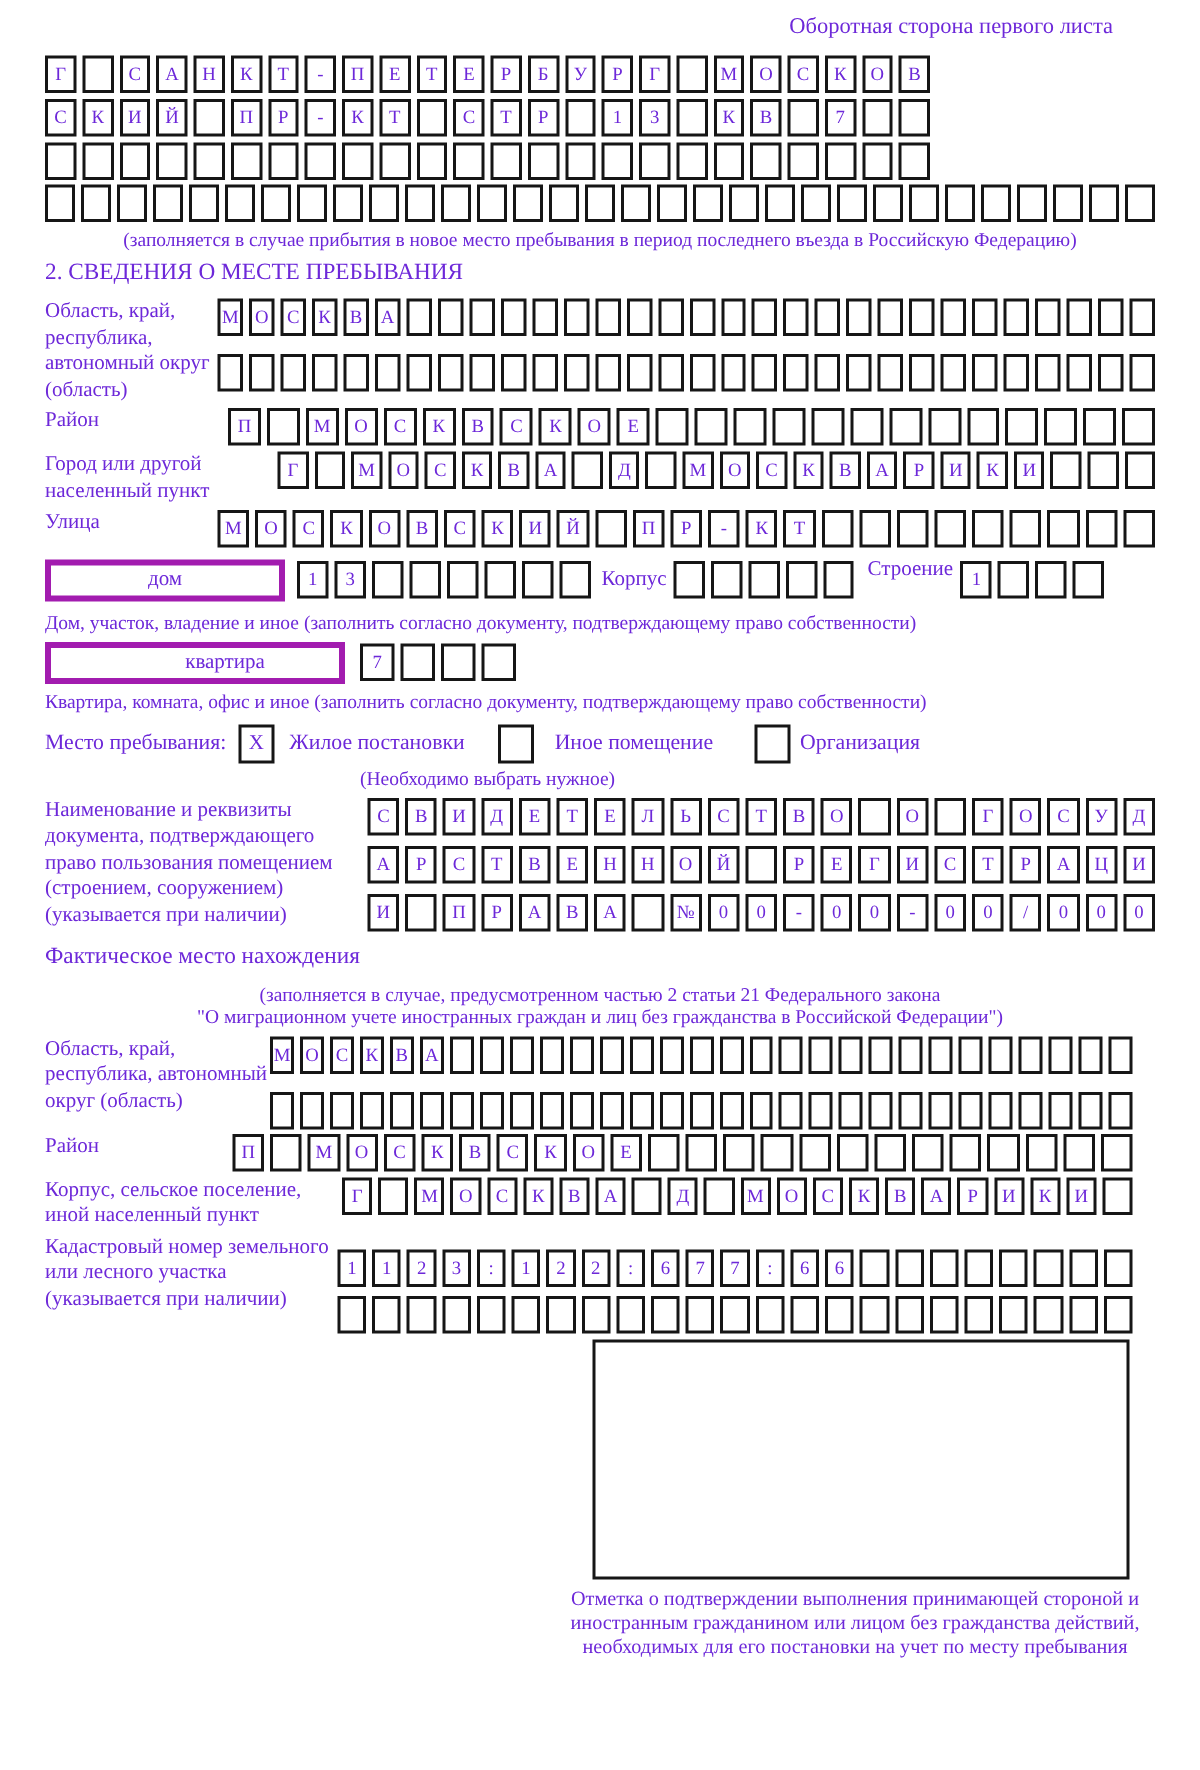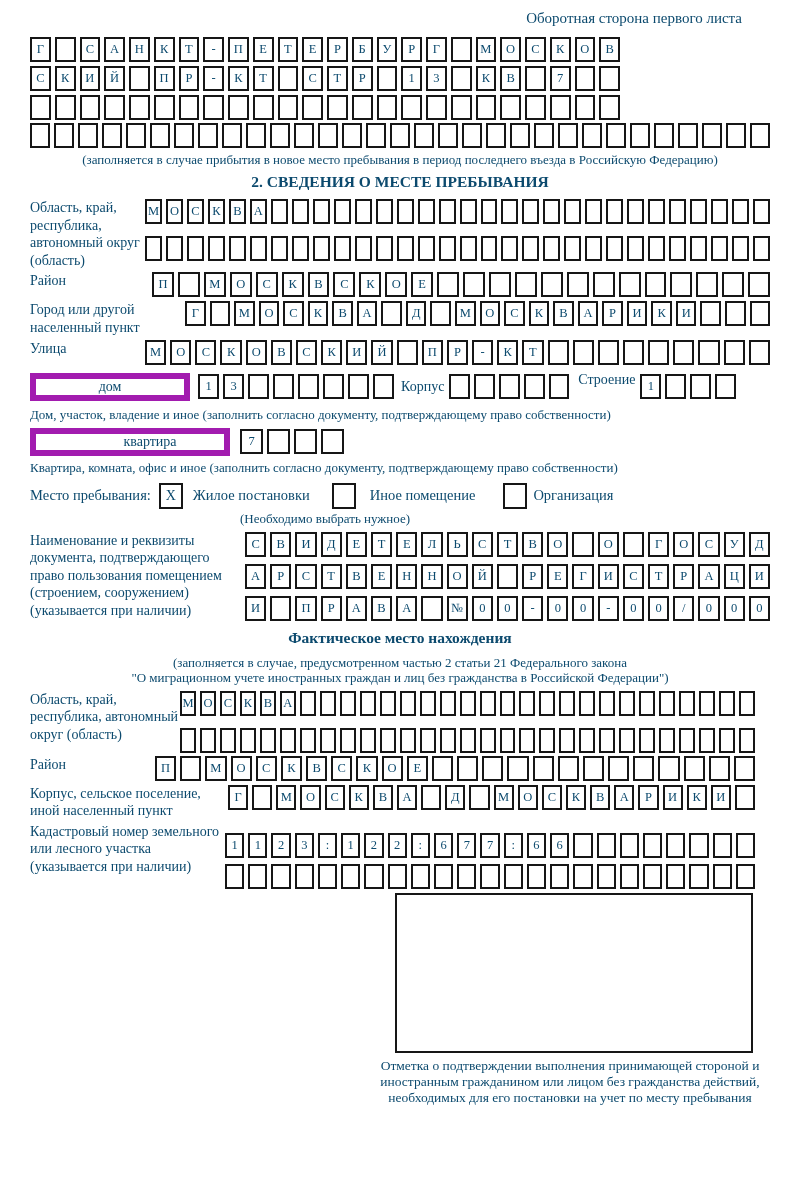--- a/index.html
+++ b/index.html
@@ -1,36 +1,36 @@
 <!DOCTYPE html>
 <html><head>
 <meta charset="utf-8">
 <style>
   html,body{margin:0;padding:0;background:#ffffff;}
   .page{
     width:800px;height:1180px;box-sizing:border-box;
     padding:10px 30px 0 30px;
     font-family:"Liberation Serif","DejaVu Serif",serif;
-    color:#0c4a6e;overflow:hidden;position:relative;
+    color:#6d28d9;overflow:hidden;position:relative;
   }
   .hdr{ text-align:right; font-size:15px; padding-right:28px; margin-bottom:10px;}
   .frow{display:flex; align-items:flex-start;}
   .lbl{font-size:14px; line-height:17.5px; flex:0 0 auto;}
   .cells{display:flex; gap:4px; box-sizing:border-box;}
   .cell{
     flex:1 1 0; min-width:0; height:21px; border:2px solid #161616;
     display:flex; align-items:center; justify-content:center;
     font-size:12.5px; background:#fff;
   }
   .mb3{margin-bottom:3px;} .mb4{margin-bottom:4px;} .mb6{margin-bottom:6px;} .mb8{margin-bottom:8px;}
   .note{font-size:13px; line-height:15px; }
   .center{text-align:center;}
-  .h2{font-size:15.5px; font-weight:bold; text-align:center; margin:5px 0 8px 0;}
+  .h2{font-size:15.5px; font-weight:normal; text-align:left; margin:5px 0 8px 0;}
   .widebox{
-    box-sizing:border-box; border:6px solid #a21caf; height:28px;
+    box-sizing:border-box; border:4px solid #a21caf; height:28px;
     display:flex; align-items:center; justify-content:center; font-size:14px;
   }
   .chk{
     box-sizing:border-box; width:24px; height:26px; border:2px solid #161616;
     display:flex; align-items:center; justify-content:center; font-size:14px;
   }
   .stamp-box{
     box-sizing:border-box; border:2px solid #161616;
     width:358px; height:160px; margin-left:365px; margin-top:4px;
   }

